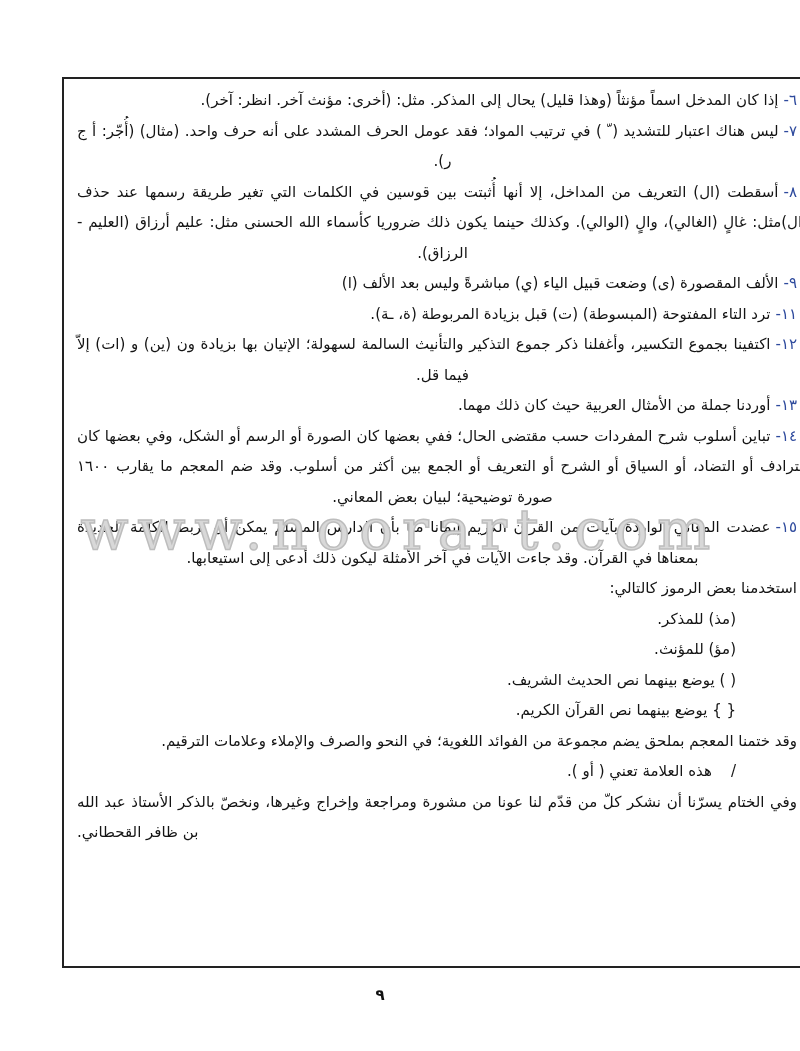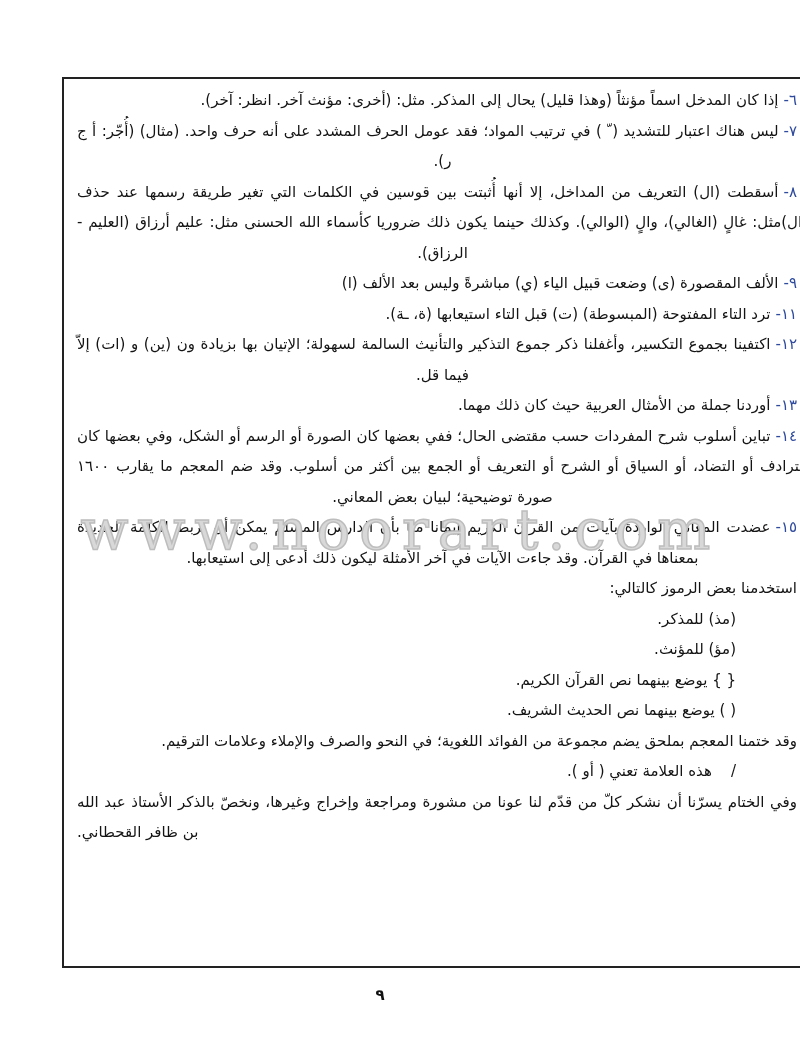--- a/index.html
+++ b/index.html
@@ -82,40 +82,40 @@
 
         <p class="para p-item"><span class="item-num">٦-</span><span>إذا كان المدخل اسماً مؤنثاً (وهذا قليل) يحال إلى المذكر. مثل: (أخرى: مؤنث آخر. انظر: آخر).</span></p>
 
         <p class="para p-item last-center"><span class="item-num">٧-</span><span>ليس هناك اعتبار للتشديد ( ّ ) في ترتيب المواد؛ فقد عومل الحرف المشدد على أنه حرف واحد. (مثال) (أُجّر: أ ج ر).</span></p>
 
         <p class="para p-item last-center"><span class="item-num">٨-</span><span>أسقطت (ال) التعريف من المداخل، إلا أنها أُثبتت بين قوسين في الكلمات التي تغير طريقة رسمها عند حذف (ال)مثل: غالٍ (الغالي)، والٍ (الوالي). وكذلك حينما يكون ذلك ضروريا كأسماء الله الحسنى مثل: عليم أرزاق (العليم - الرزاق).</span></p>
 
         <p class="para p-item"><span class="item-num">٩-</span><span>الألف المقصورة (ى) وضعت قبيل الياء (ي) مباشرةً وليس بعد الألف (ا)</span></p>
 
 
-        <p class="para p-item"><span class="item-num">١١-</span><span>ترد التاء المفتوحة (المبسوطة) (ت) قبل التاء استيعابها (ة، ـة).</span></p>
+        <p class="para p-item"><span class="item-num">١١-</span><span>ترد التاء المفتوحة (المبسوطة) (ت) قبل بزيادة المربوطة (ة، ـة).</span></p>
 
         <p class="para p-item last-center"><span class="item-num">١٢-</span><span>اكتفينا بجموع التكسير، وأغفلنا ذكر جموع التذكير والتأنيث السالمة لسهولة؛ الإتيان بها بزيادة ون (ين) و (ات) إلاّ فيما قل.</span></p>
 
         <p class="para p-item"><span class="item-num">١٣-</span><span>أوردنا جملة من الأمثال العربية حيث كان ذلك مهما.</span></p>
 
         <p class="para p-item last-center"><span class="item-num">١٤-</span><span>تباين أسلوب شرح المفردات حسب مقتضى الحال؛ ففي بعضها كان الصورة أو الرسم أو الشكل، وفي بعضها كان الترادف أو التضاد، أو السياق أو الشرح أو التعريف أو الجمع بين أكثر من أسلوب. وقد ضم المعجم ما يقارب ١٦٠٠ صورة توضيحية؛ لبيان بعض المعاني.</span></p>
 
         <p class="para p-item last-center"><span class="item-num">١٥-</span><span>عضدت المعاني الواردة بآيات من القرآن الكريم إيمانا منا بأن الدارس المسلم يمكن أن يربط الكلمة الجديدة بمعناها في القرآن. وقد جاءت الآيات في آخر الأمثلة ليكون ذلك أدعى إلى استيعابها.</span></p>
 
         <p class="para p-plain"><span>استخدمنا بعض الرموز كالتالي:</span></p>
 
 
         <p class="para p-symbol"><span>(مذ) للمذكر.</span></p>
 
         <p class="para p-symbol"><span>(مؤ) للمؤنث.</span></p>
 
+        <p class="para p-symbol"><span>( ) يوضع بينهما نص الحديث الشريف.</span></p>
+
         <p class="para p-symbol"><span>{ } يوضع بينهما نص القرآن الكريم.</span></p>
-
-        <p class="para p-symbol"><span>( ) يوضع بينهما نص الحديث الشريف.</span></p>
 
         <p class="para p-plain"><span>وقد ختمنا المعجم بملحق يضم مجموعة من الفوائد اللغوية؛ في النحو والصرف والإملاء وعلامات الترقيم.</span></p>
 
         <p class="para p-symbol"><span>/ &nbsp;&nbsp; هذه العلامة تعني ( أو ).</span></p>
 
         <p class="para p-plain last-left"><span>وفي الختام يسرّنا أن نشكر كلّ من قدّم لنا عونا من مشورة ومراجعة وإخراج وغيرها، ونخصّ بالذكر الأستاذ عبد الله بن ظافر القحطاني.</span></p>
 
       </div>
   </div>
 

